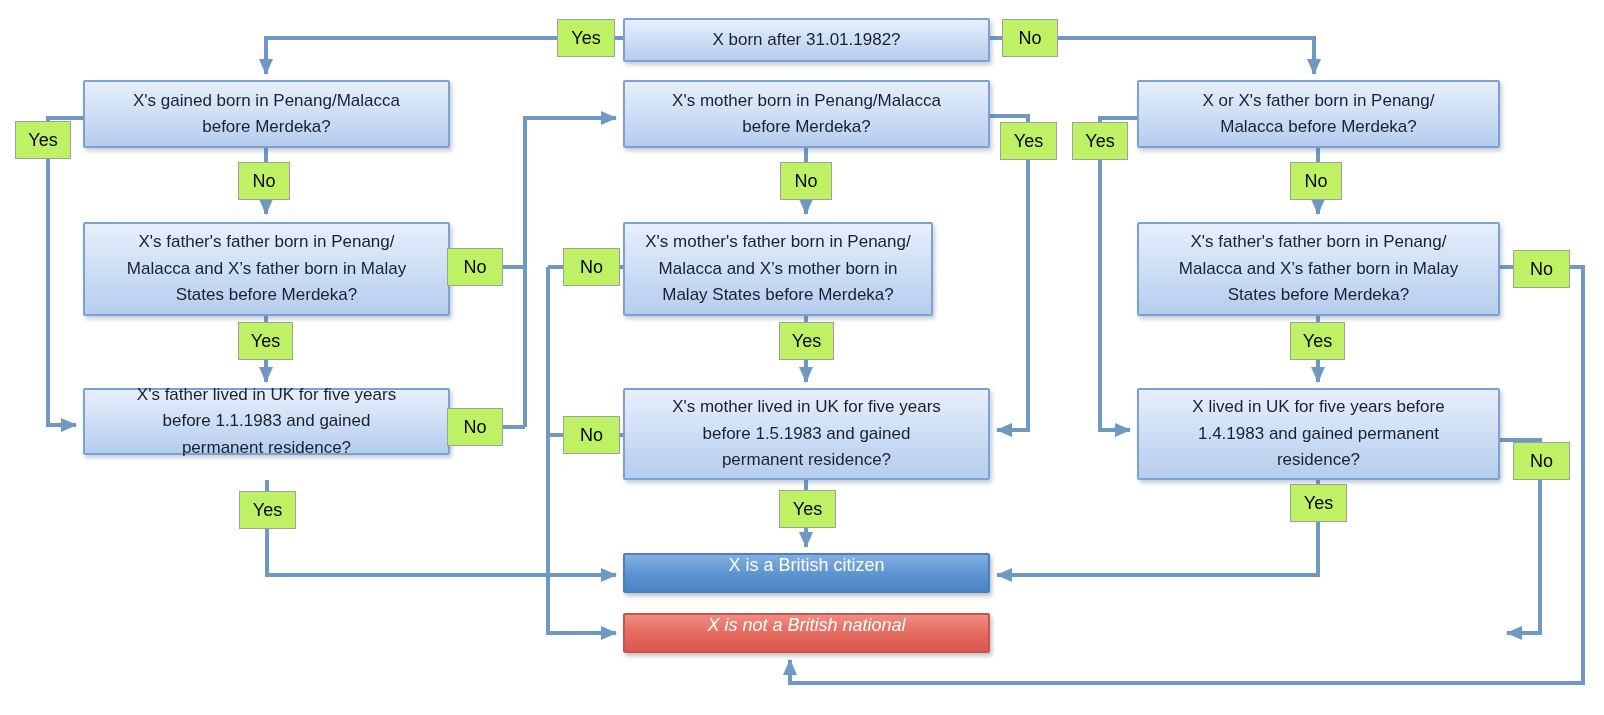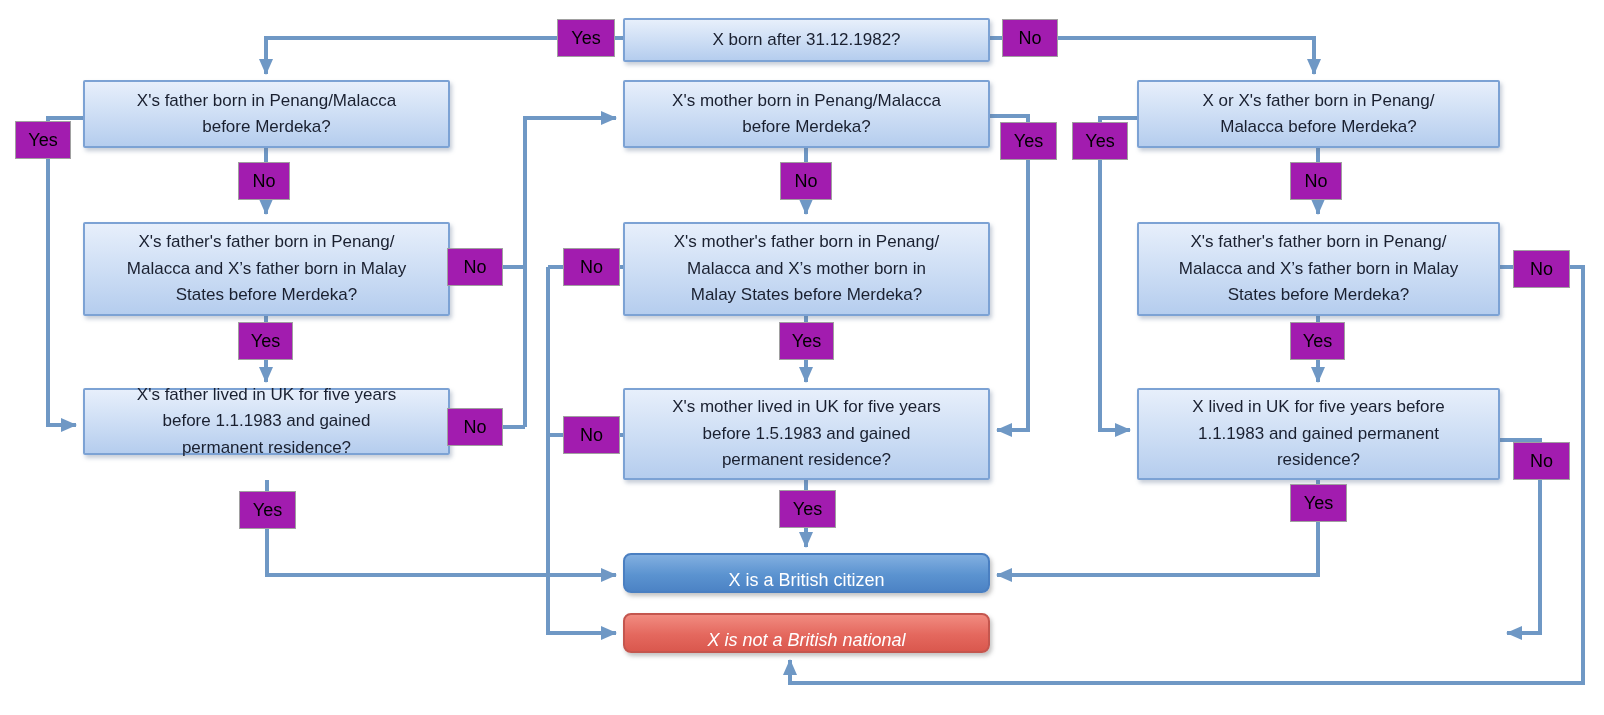--- a/index.html
+++ b/index.html
@@ -22,33 +22,33 @@
     box-shadow:2px 3px 4px rgba(90,110,140,0.35);
     color:var(--question_text,#1a2030);
     font-size:17px;line-height:1.55;
     white-space:pre-line;
     box-sizing:border-box;
     padding:2px 6px;
   }
   .lbl{
     position:absolute;z-index:2;
     display:flex;align-items:center;justify-content:center;
-    background:#a21caf;
+    background:#bef264;
     border:1px solid var(--label_border,#a0a0a0);
     color:var(--label_text,#000000);
     font-size:18px;
     box-sizing:border-box;
   }
   .result{
     position:absolute;z-index:1;
-    display:flex;align-items:flex-end;justify-content:center;
+    display:flex;align-items:flex-start;justify-content:center;
     text-align:center;
     color:var(--result_text,#ffffff);
     font-size:18px;
-    border-radius:8px;
+    border-radius:2px;
     box-shadow:2px 3px 4px rgba(100,100,100,0.4);
     box-sizing:border-box;
   }
   .result.blue{
     background:linear-gradient(180deg,#82afe0 0%,var(--citizen_fill,#5b93d0) 55%,#4c83c5 100%);
     border:2px solid var(--citizen_border,#4a7fc1);
   }
   .result.red{
     background:linear-gradient(180deg,#f18b80 0%,var(--negative_fill,#e4685e) 55%,#da584e 100%);
     border:2px solid var(--negative_border,#c4564e);
@@ -88,43 +88,43 @@
 
     <path class="conn" d="M 1318 148 V 214" marker-end="url(#arr)"></path>
     <path class="conn" d="M 1318 316 V 382" marker-end="url(#arr)"></path>
     <path class="conn" d="M 1318 480 V 575 H 997" marker-end="url(#arr)"></path>
     <path class="conn" d="M 1137 118 H 1100 V 430 H 1130" marker-end="url(#arr)"></path>
     <path class="conn" d="M 1500 267 H 1583 V 683 H 790 V 660" marker-end="url(#arr)"></path>
     <path class="conn" d="M 1500 440 H 1540 V 633 H 1507" marker-end="url(#arr)"></path>
   </svg>
 
   <div class="qbox" style="left:623px;top:18px;width:367px;height:44px;">
-    <span>X born after 31.12.1982?</span>
+    <span>X born after 31.01.1982?</span>
   </div>
 
   <div class="qbox" style="left:83px;top:80px;width:367px;height:68px;">
-    <span>X's father born in Penang/Malacca
+    <span>X's gained born in Penang/Malacca
 before Merdeka?</span>
   </div>
   <div class="qbox" style="left:83px;top:222px;width:367px;height:94px;">
     <span>X's father's father born in Penang/
 Malacca and X’s father born in Malay
 States before Merdeka?</span>
   </div>
   <div class="qbox" style="left:83px;top:388px;width:367px;height:67px;">
     <span>X's father lived in UK for five years
 before 1.1.1983 and gained
 permanent residence?</span>
   </div>
 
   <div class="qbox" style="left:623px;top:80px;width:367px;height:68px;">
     <span>X's mother born in Penang/Malacca
 before Merdeka?</span>
   </div>
-  <div class="qbox" style="left:623px;top:222px;width:367px;height:94px;">
+  <div class="qbox" style="left:623px;top:222px;width:310px;height:94px;">
     <span>X's mother's father born in Penang/
 Malacca and X’s mother born in
 Malay States before Merdeka?</span>
   </div>
   <div class="qbox" style="left:623px;top:388px;width:367px;height:92px;">
     <span>X's mother lived in UK for five years
 before 1.5.1983 and gained
 permanent residence?</span>
   </div>
 
@@ -132,21 +132,21 @@
     <span>X or X's father born in Penang/
 Malacca before Merdeka?</span>
   </div>
   <div class="qbox" style="left:1137px;top:222px;width:363px;height:94px;">
     <span>X's father's father born in Penang/
 Malacca and X’s father born in Malay
 States before Merdeka?</span>
   </div>
   <div class="qbox" style="left:1137px;top:388px;width:363px;height:92px;">
     <span>X lived in UK for five years before
-1.1.1983 and gained permanent
+1.4.1983 and gained permanent
 residence?</span>
   </div>
 
   <div class="result blue" style="left:623px;top:553px;width:367px;height:40px;">
     <span>X is a British citizen</span>
   </div>
   <div class="result red" style="left:623px;top:613px;width:367px;height:40px;">
     <span>X is not a British national</span>
   </div>
 

